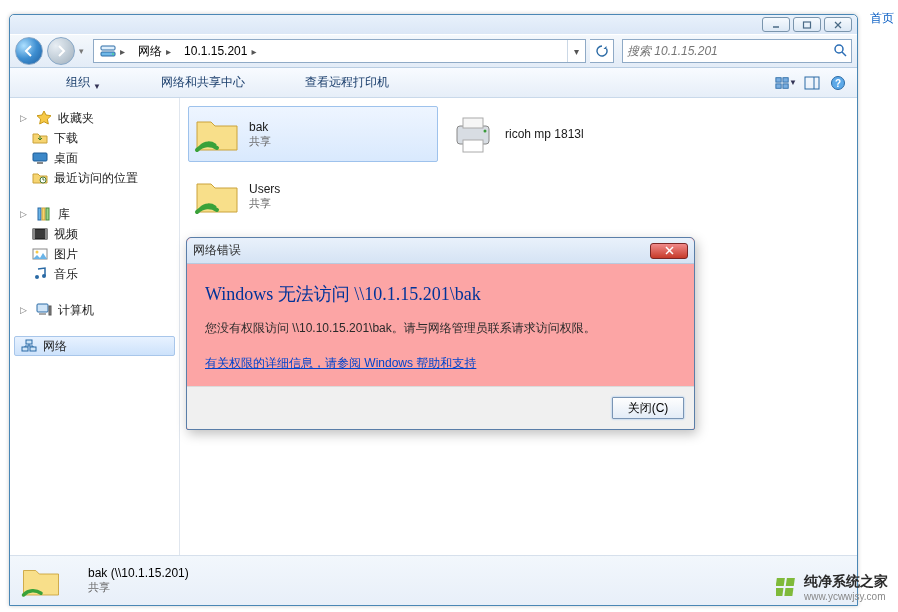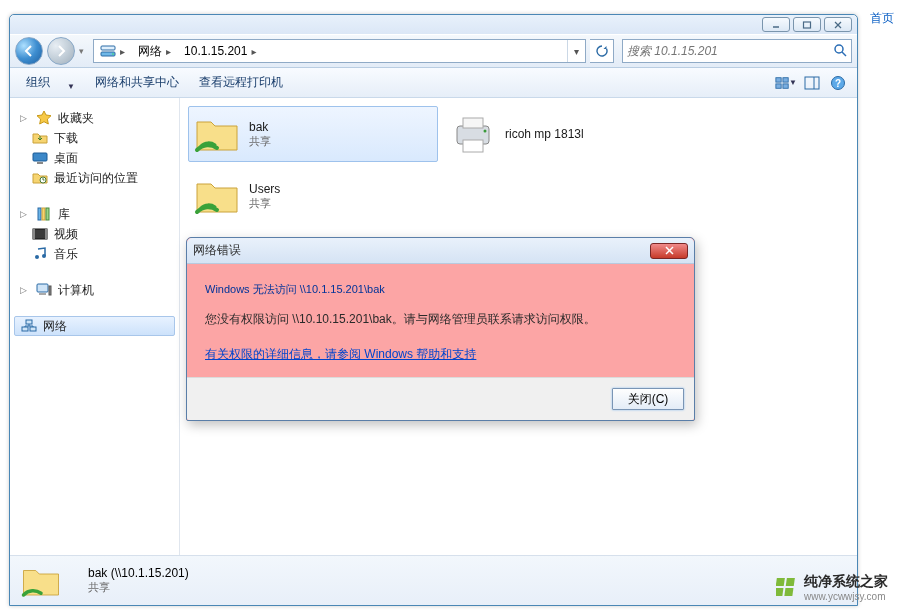--- a/index.html
+++ b/index.html
@@ -41,21 +41,21 @@
   .crumb-icon{width:16px;height:16px;}
   .addr-dd{width:18px;height:100%;border-left:1px solid #cbd8e6;display:flex;align-items:center;justify-content:center;font-size:10px;color:#555;}
   .refresh{width:24px;height:24px;border:1px solid #8faac6;border-left:none;background:#fff;display:flex;align-items:center;justify-content:center;}
   .refresh svg{width:12px;height:12px;}
   .searchbox{width:230px;height:24px;border:1px solid #8faac6;background:#fff;display:flex;align-items:center;padding:0 4px;margin-left:4px;}
   .searchbox input{flex:1;border:none;outline:none;font-style:italic;color:#888;font-size:12px;}
   .searchbox .sicon{color:#2a6db5;}
 
   .toolbar{height:30px;background:linear-gradient(#f8fbff,#e6eef8);border-bottom:1px solid #c9d9ea;
     display:flex;align-items:center;padding:0 8px;gap:4px;}
-  .tbtn{padding:3px 8px;border-radius:2px;display:flex;align-items:flex-end;gap:17px;color:#1a3e6c;}
+  .tbtn{padding:3px 8px;border-radius:2px;display:flex;align-items:flex-end;gap:3px;color:#1a3e6c;margin-left:40px;}
   .tbtn .dd{font-size:8px;color:#335;}
   .tspacer{flex:1;}
   .ticon{width:22px;height:22px;display:flex;align-items:center;justify-content:center;border-radius:2px;}
   .ticon svg{width:16px;height:16px;}
 
   .body{flex:1;display:flex;min-height:0;}
   .sidebar{width:170px;border-right:1px solid #e0e6ee;background:#fff;padding:10px 0;overflow:auto;}
   .nav-group{margin-bottom:16px;}
   .nav-item{display:flex;align-items:center;height:20px;padding:0 6px 0 22px;gap:6px;color:#1a1a1a;}
   .nav-item.head{padding-left:10px;font-weight:400;}
@@ -78,21 +78,21 @@
 
   
   .dialog{position:absolute;left:186px;top:237px;width:509px;border:1px solid #5a7ea8;border-radius:5px 5px 2px 2px;
     background:#fca5a5;box-shadow:2px 4px 12px rgba(0,0,0,.25);}
   .dlg-title{height:26px;background:linear-gradient(#e9f1fb,#d5e3f4);border-radius:5px 5px 0 0;
     display:flex;align-items:center;justify-content:space-between;padding:0 6px;color:#2a2a2a;border-bottom:1px solid #b8c9de;}
   .dlg-close{width:38px;height:16px;border:1px solid #7a2626;border-radius:3px;
     background:linear-gradient(#f08a8a,#c63a2a);display:flex;align-items:center;justify-content:center;}
   .dlg-close svg{width:9px;height:9px;}
   .dlg-body{padding:18px 18px 14px;border-bottom:1px solid #dbdbdb;}
-  .dlg-h{color:#003399;font-size:11px;margin-bottom:14px;}
+  .dlg-h{color:#003399;font-size:18px;margin-bottom:14px;font-family:Liberation Serif, serif;}
   .dlg-msg{font-size:12px;color:#2a2a2a;margin-bottom:18px;}
   .dlg-link{color:#0044cc;text-decoration:underline;font-size:12px;}
   .dlg-foot{background:#f0f0f0;padding:10px;display:flex;justify-content:flex-end;border-radius:0 0 2px 2px;}
   .btn{min-width:72px;height:22px;border:1px solid #7a95b5;border-radius:1px;
     background:linear-gradient(#fefefe,#e3ecf7);font-size:12px;display:flex;align-items:center;justify-content:center;
     box-shadow:0 0 2px #7fb6ef;}
 
   .topright{position:absolute;right:4px;top:10px;color:#0a5fc4;font-size:12px;}
   .watermark{position:absolute;right:10px;bottom:10px;display:flex;align-items:center;gap:6px;color:#2a2a2a;font-size:14px;}
   .watermark .logo{width:22px;height:22px;}
@@ -248,20 +248,28 @@
         <div class="nav-item">
           <svg class="nav-icon" viewBox="0 0 16 16">
               <rect x="1" y="3" width="14" height="10" fill="#3a3a3a" stroke="#111"></rect>
               <rect x="1" y="3" width="2" height="10" fill="#888"></rect>
               <rect x="13" y="3" width="2" height="10" fill="#888"></rect>
             </svg>
           <span>视频</span>
           </div>
         <div class="nav-item">
           <svg class="nav-icon" viewBox="0 0 16 16">
+              <rect x="1" y="3" width="14" height="10" fill="#fff" stroke="#888"></rect>
+              <circle cx="5" cy="6" r="1.5" fill="#f7c948"></circle>
+              <path d="M1 13l4-4 3 3 3-5 4 6z" fill="#6ab4e8"></path>
+            </svg>
+          <span>图片</span>
+          </div>
+        <div class="nav-item">
+          <svg class="nav-icon" viewBox="0 0 16 16">
               <path d="M6 3l7-1v8" fill="none" stroke="#2a6aa5" stroke-width="1.5"></path>
               <circle cx="5" cy="11" r="2" fill="#2a6aa5"></circle>
               <circle cx="12" cy="10" r="2" fill="#2a6aa5"></circle>
             </svg>
           <span>音乐</span>
           </div>
       </div>
       <div class="nav-group">
         <div class="nav-item head">
             <span class="tri">▷</span>

